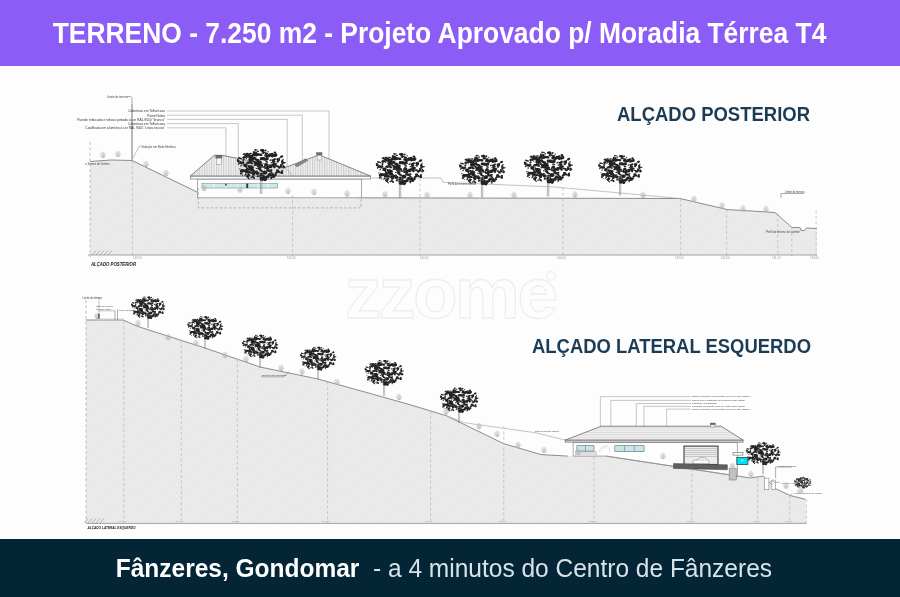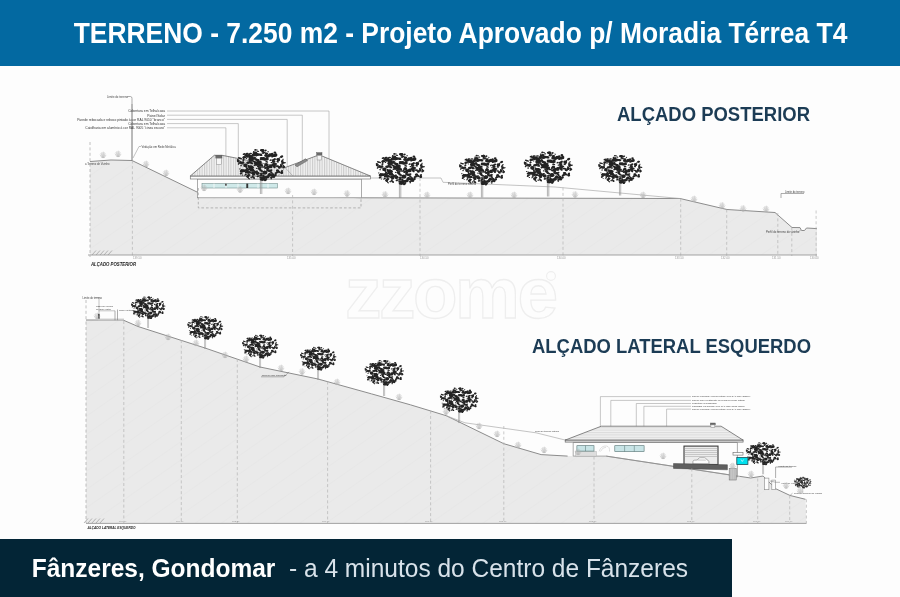--- a/index.html
+++ b/index.html
@@ -1,19 +1,19 @@
 <!DOCTYPE html>
 <html><head>
 <meta charset="utf-8">
 <style>
   html,body{margin:0;padding:0;}
   #page{position:relative;width:900px;height:597px;background:#fdfdfd;overflow:hidden;font-family:"Liberation Sans",sans-serif;}
-  #hdr{position:absolute;left:0;top:0;width:900px;height:66px;background:#0369a1;color:#fff;display:flex;align-items:center;justify-content:flex-end;}
+  #hdr{position:absolute;left:0;top:0;width:900px;height:66px;background:#8b5cf6;color:#fff;display:flex;align-items:center;justify-content:flex-start;}
   #hdr span{display:inline-block;font-weight:bold;font-size:30px;transform:scaleX(0.88);white-space:nowrap;}
-  #ftr{position:absolute;left:0;top:539px;width:732px;height:58px;background:#032536;color:#eef3f6;display:flex;align-items:center;justify-content:center;}
+  #ftr{position:absolute;left:0;top:539px;width:900px;height:58px;background:#032536;color:#eef3f6;display:flex;align-items:center;justify-content:center;}
   #ftr span{display:inline-block;font-size:25px;transform:translateX(-6px) scaleX(0.98);white-space:nowrap;color:#d8e2ea;}
   svg{position:absolute;left:0;top:0;}
 </style>
 </head>
 <body>
 <div id="page">
 
 <svg width="900" height="597" viewBox="0 0 900 597">
 <defs>
   <pattern id="terr" width="15" height="15" patternUnits="userSpaceOnUse" patternTransform="rotate(55)">

